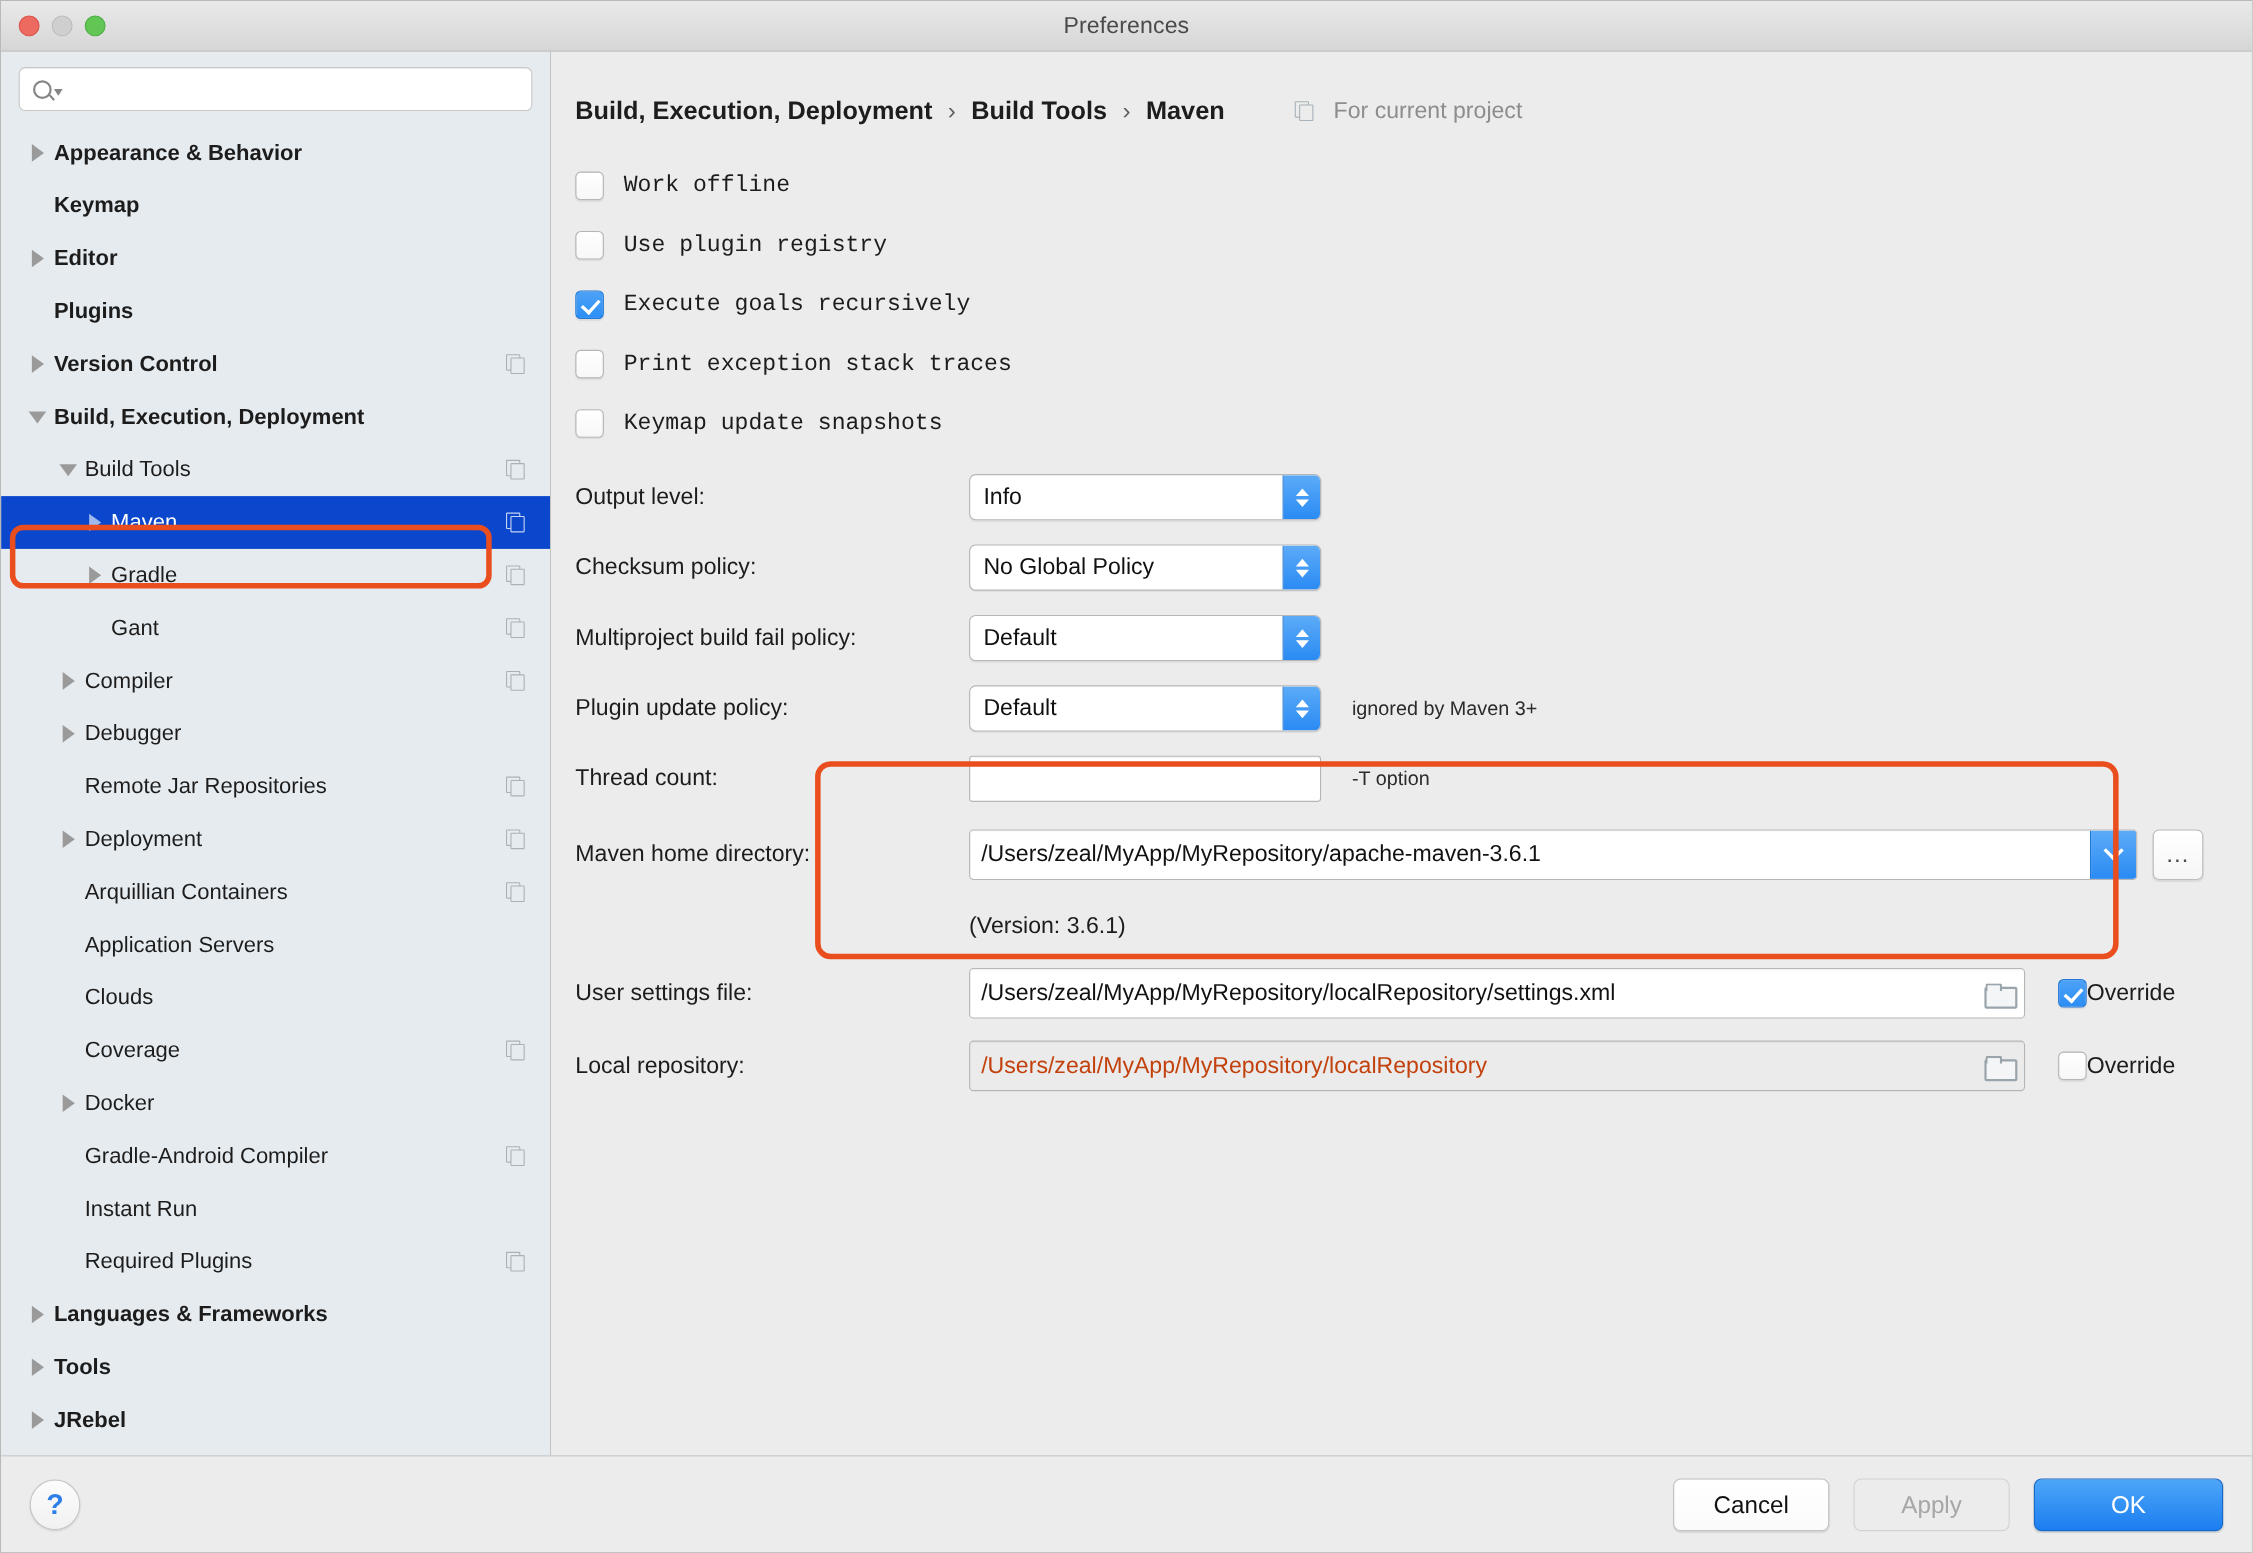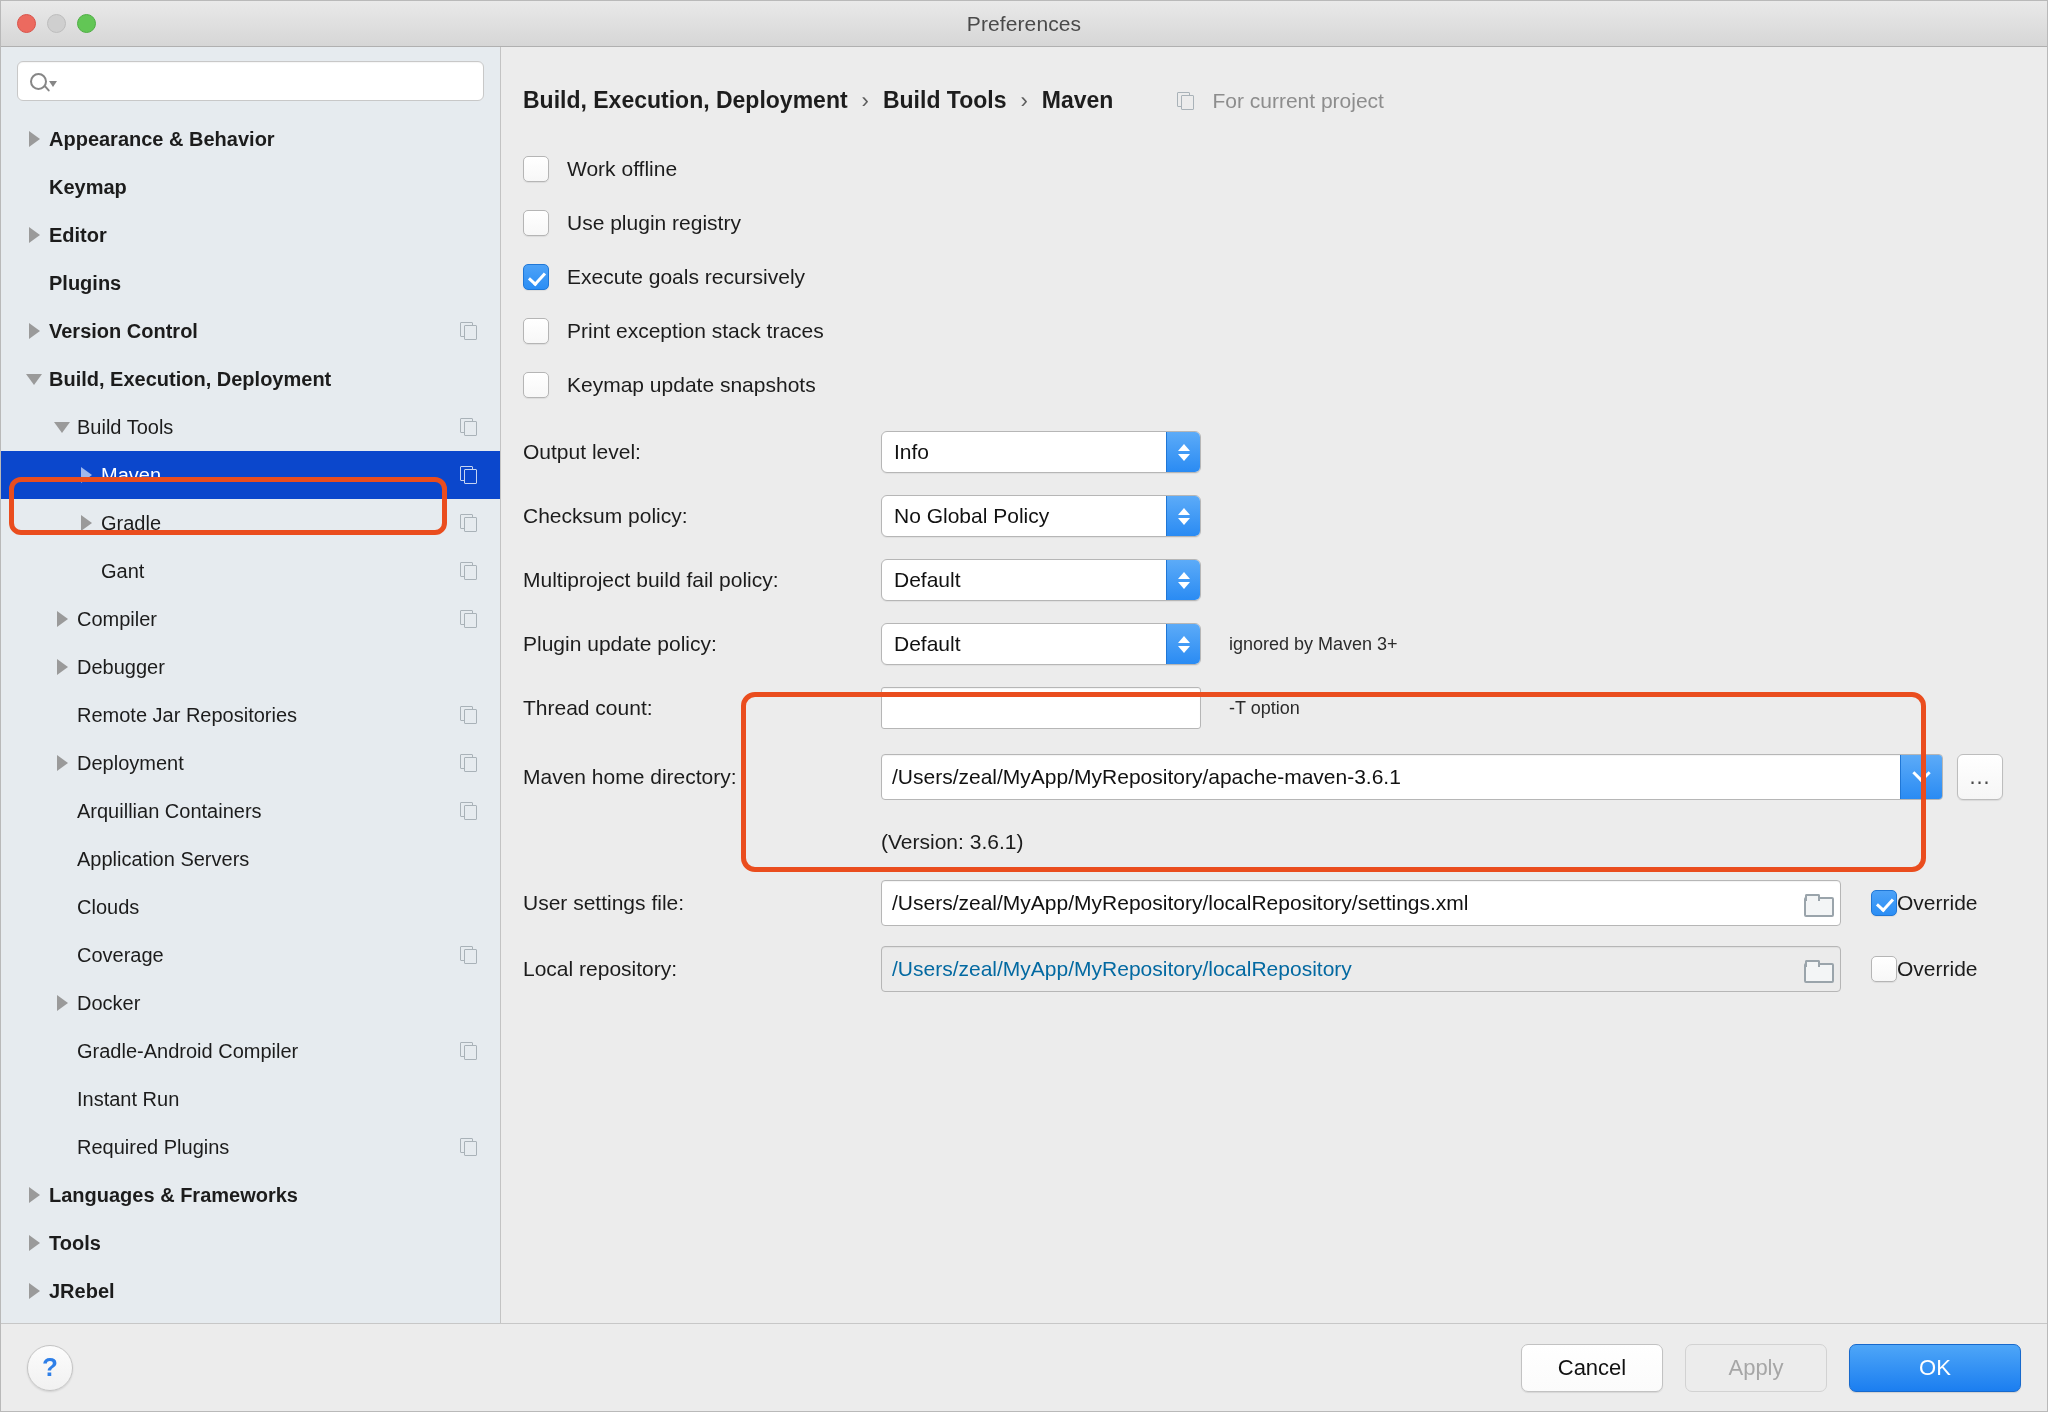--- a/index.html
+++ b/index.html
@@ -174,21 +174,21 @@
     border: 1.6px solid #a9b2b8; border-radius: 1px;
   }
   .fp-icon-inner {
     position: absolute; left: 4px; top: 3px;
     width: 13px; height: 15px;
     border: 1.6px solid #a9b2b8; border-radius: 1px;
     background: #ececec;
   }
 
   
-  .chk-list { margin-left: 22px; }
+  .chk-list { margin-left: 22px; font-family: Liberation Mono, monospace; }
   .chk-row { display: flex; align-items: center; height: 54px; }
   .cbx {
     width: 26px; height: 26px; flex: 0 0 26px;
     border-radius: 5px; border: 1px solid #b5b5b5;
     background: linear-gradient(180deg,#ffffff 0%, #f7f7f7 100%);
     position: relative;
     box-shadow: 0 1px 1px rgba(0,0,0,.07);
   }
   .cbx.checked {
     background: linear-gradient(180deg,#4da2f7 0%, #2b8ef5 100%);
@@ -250,21 +250,21 @@
     background: #fff; display: flex; align-items: center;
     box-shadow: inset 0 1px 1px rgba(0,0,0,.05);
     overflow: hidden;
   }
   .pathfield.disabled { background: #ebebeb; }
   .pathfield .pval {
     font-size: 21px; color: #111; padding-left: 10px;
     white-space: nowrap; overflow: hidden; text-overflow: ellipsis;
     flex: 1;
   }
-  .pathfield.disabled .pval { color: #0369a1; }
+  .pathfield.disabled .pval { color: #c2410c; }
   .combo-btn {
     width: 42px; align-self: stretch; flex: 0 0 42px;
     background: linear-gradient(180deg,#5cabf8 0%, #2a8bf3 100%);
     display:flex; align-items:center; justify-content:center;
     border-left: 1px solid #2077d6;
   }
   .chev {
     width: 13px; height: 13px;
     border-right: 3.2px solid #fff; border-bottom: 3.2px solid #fff;
     transform: rotate(45deg) translate(-3px,-3px);

